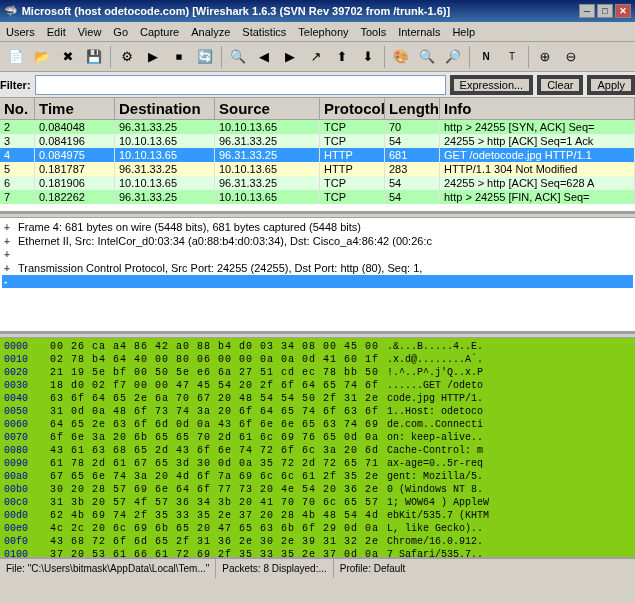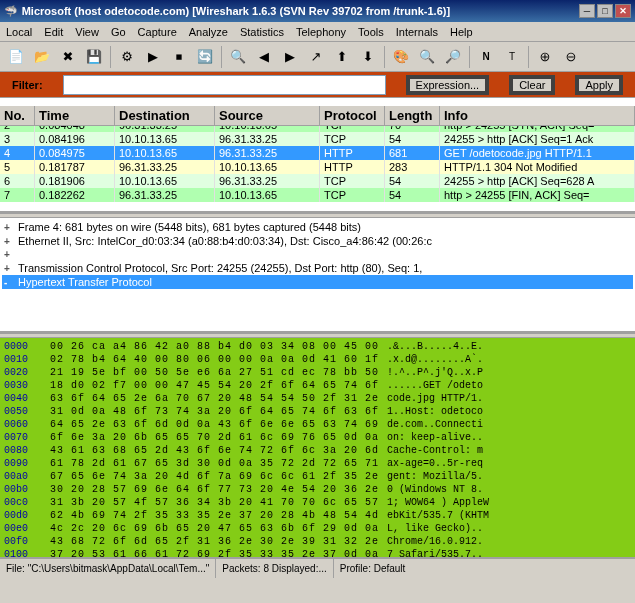--- a/index.html
+++ b/index.html
@@ -87,26 +87,26 @@
     }
     .toolbar-sep {
       width: 1px;
       height: 22px;
       background: #a0a0a0;
       margin: 0 2px;
     }
 
     
     .filter-bar {
-      background: #c2410c;
+      background: #e5e5e5;
       height: 26px;
       display: flex;
       align-items: center;
-      padding: 2px 12px;
-      gap: 20px;
+      padding: 2px 0;
+      gap: 4px;
       border-bottom: 1px solid #a0a0a0;
     }
     .filter-label {
       font-size: 11px;
       font-weight: bold;
     }
     .filter-input {
       flex: 1;
       height: 20px;
       border: 1px solid #7f9db9;
@@ -129,23 +129,23 @@
       height: 115px;
       overflow-y: auto;
       border-bottom: 2px solid #a0a0a0;
     }
     .packet-header {
       display: grid;
       grid-template-columns: 35px 80px 100px 105px 65px 55px 1fr;
       background: #d4d0c8;
       border-bottom: 1px solid #a0a0a0;
       font-weight: bold;
-      font-size: 13px;
+      font-size: 15px;
       position: sticky;
-      top: 8px;
+      top: 0;
     }
     .packet-header-cell {
       padding: 2px 4px;
       border-right: 1px solid #a0a0a0;
       white-space: nowrap;
       overflow: hidden;
     }
     .packet-row {
       display: grid;
       grid-template-columns: 35px 80px 100px 105px 65px 55px 1fr;
@@ -245,21 +245,21 @@
     <span>Microsoft (host odetocode.com)  [Wireshark 1.6.3  (SVN Rev 39702 from /trunk-1.6)]</span>
   </div>
   <div class="title-bar-controls">
     <div class="title-btn">─</div>
     <div class="title-btn">□</div>
     <div class="title-btn close">✕</div>
   </div>
 </div>
 
 <div class="menu-bar">
-  <div class="menu-item">Local</div>
+  <div class="menu-item">Users</div>
   <div class="menu-item">Edit</div>
   <div class="menu-item">View</div>
   <div class="menu-item">Go</div>
   <div class="menu-item">Capture</div>
   <div class="menu-item">Analyze</div>
   <div class="menu-item">Statistics</div>
   <div class="menu-item">Telephony</div>
   <div class="menu-item">Tools</div>
   <div class="menu-item">Internals</div>
   <div class="menu-item">Help</div>
@@ -384,21 +384,20 @@
       </div>
       <div class="detail-row">
         <span class="detail-expand" style="color: rgb(85, 85, 85); font-weight: bold;">+</span>
       </div>
       <div class="detail-row">
         <span class="detail-expand" style="color: rgb(85, 85, 85); font-weight: bold;">+</span>
         <span>Transmission Control Protocol, Src Port: 24255 (24255), Dst Port: http (80), Seq: 1,</span>
       </div>
       <div class="detail-row selected">
         <span class="detail-expand" style="color: white; font-weight: bold;">-</span>
-        <span>Hypertext Transfer Protocol</span>
       </div>
     </div>
 </div>
 
 <div class="divider"></div>
 
 <div class="hex-dump">
   <div id="hex-rows">
       <div class="hex-row">
         <span class="hex-offset">0000</span>

